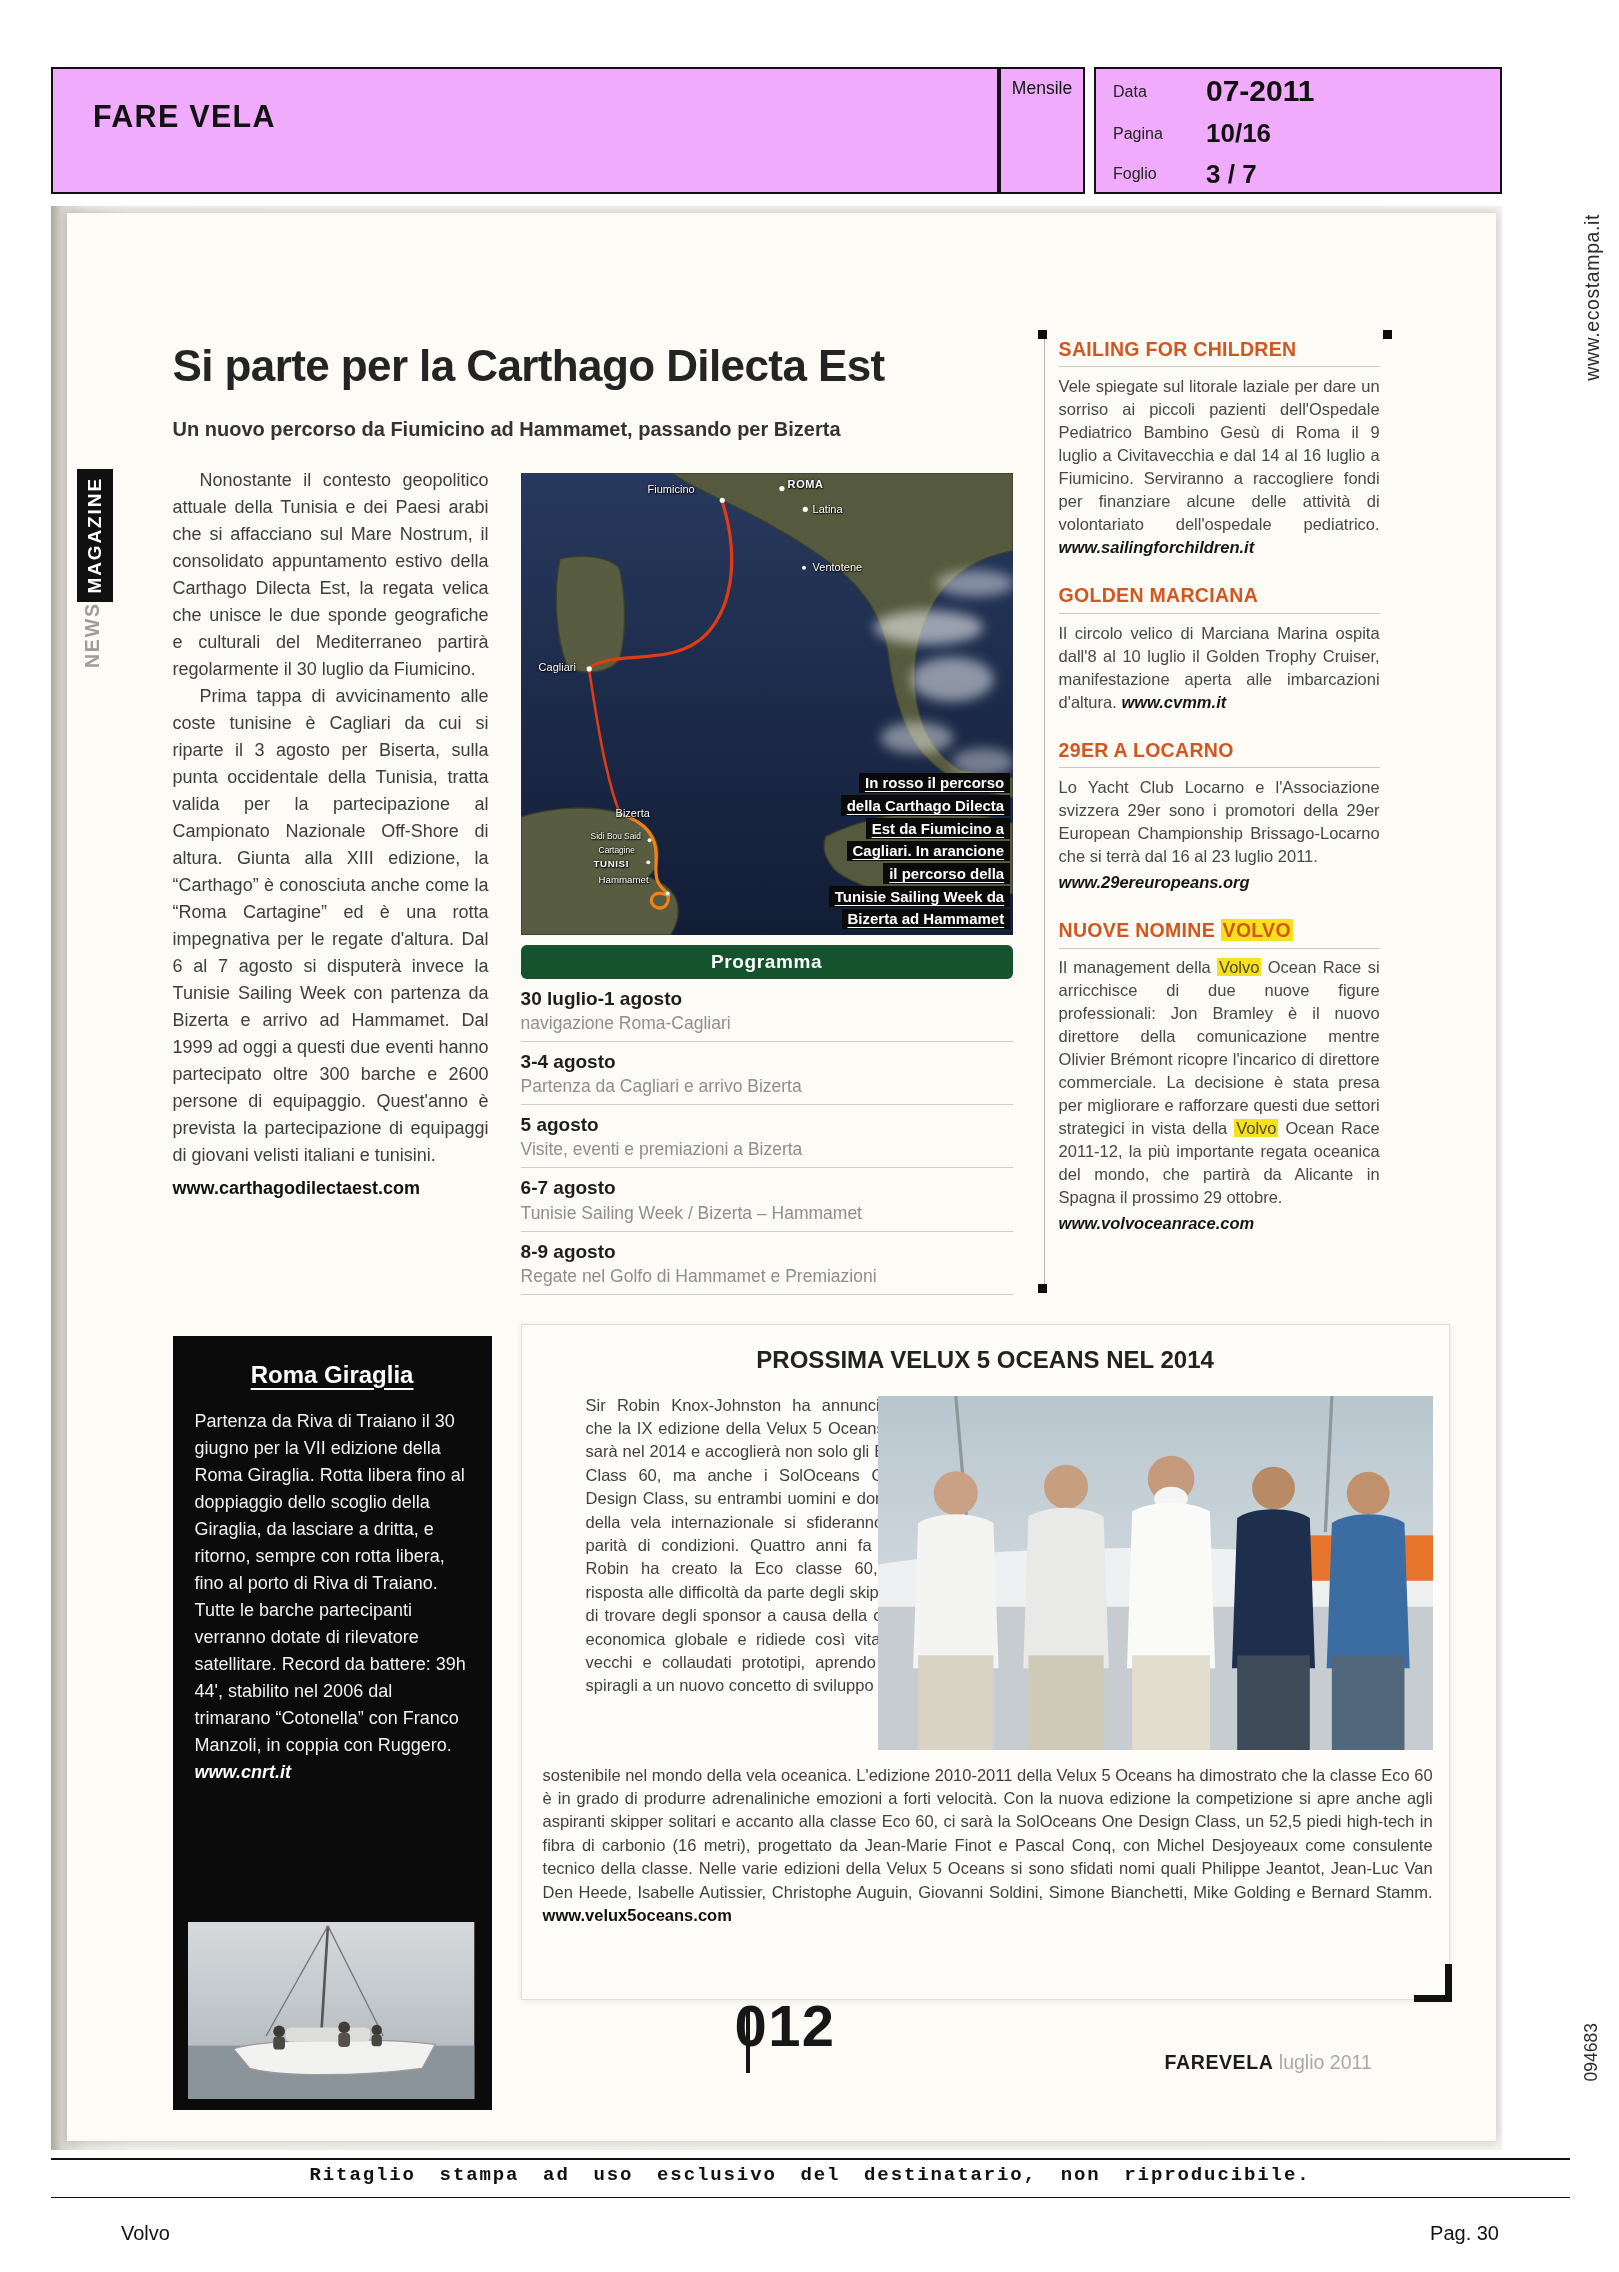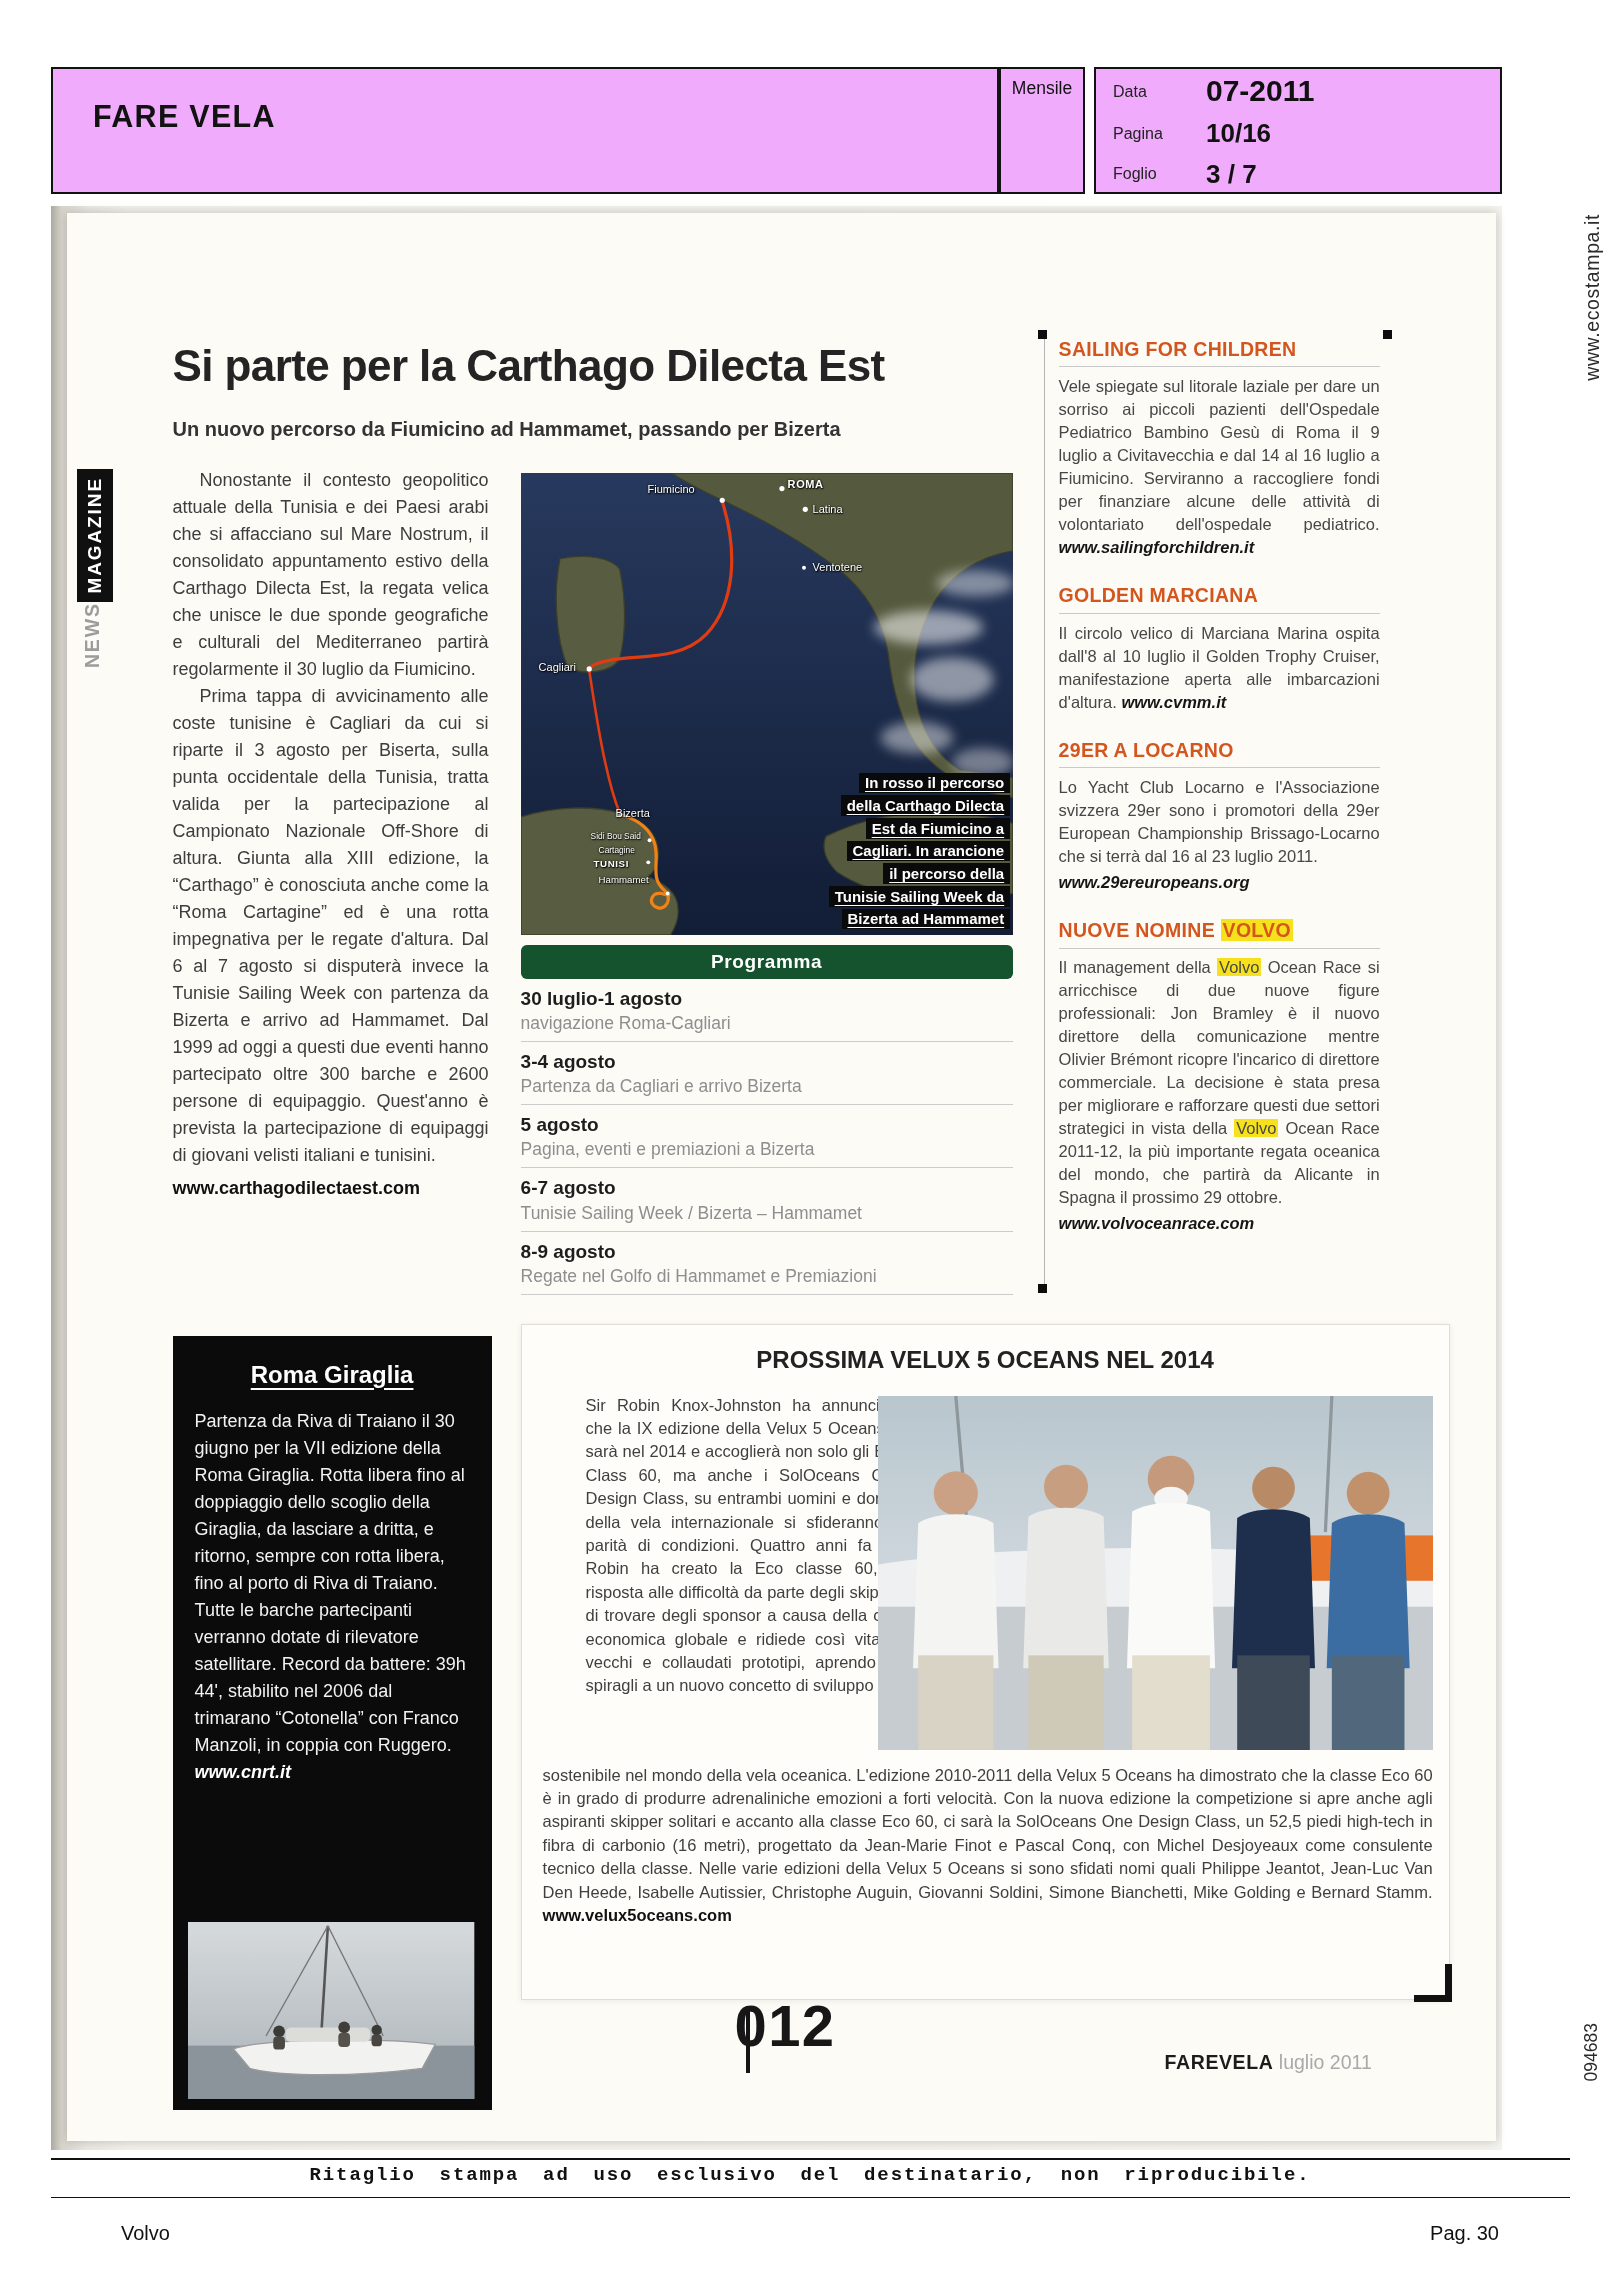--- a/index.html
+++ b/index.html
@@ -213,21 +213,21 @@
         <div class="prog-item">
           <div class="p-date">30 luglio-1 agosto</div>
           <div class="p-event">navigazione Roma-Cagliari</div>
         </div>
         <div class="prog-item">
           <div class="p-date">3-4 agosto</div>
           <div class="p-event">Partenza da Cagliari e arrivo Bizerta</div>
         </div>
         <div class="prog-item">
           <div class="p-date">5 agosto</div>
-          <div class="p-event">Pagina, eventi e premiazioni a Bizerta</div>
+          <div class="p-event">Visite, eventi e premiazioni a Bizerta</div>
         </div>
         <div class="prog-item">
           <div class="p-date">6-7 agosto</div>
           <div class="p-event">Tunisie Sailing Week / Bizerta – Hammamet</div>
         </div>
         <div class="prog-item">
           <div class="p-date">8-9 agosto</div>
           <div class="p-event">Regate nel Golfo di Hammamet e Premiazioni</div>
         </div>
       </div>

